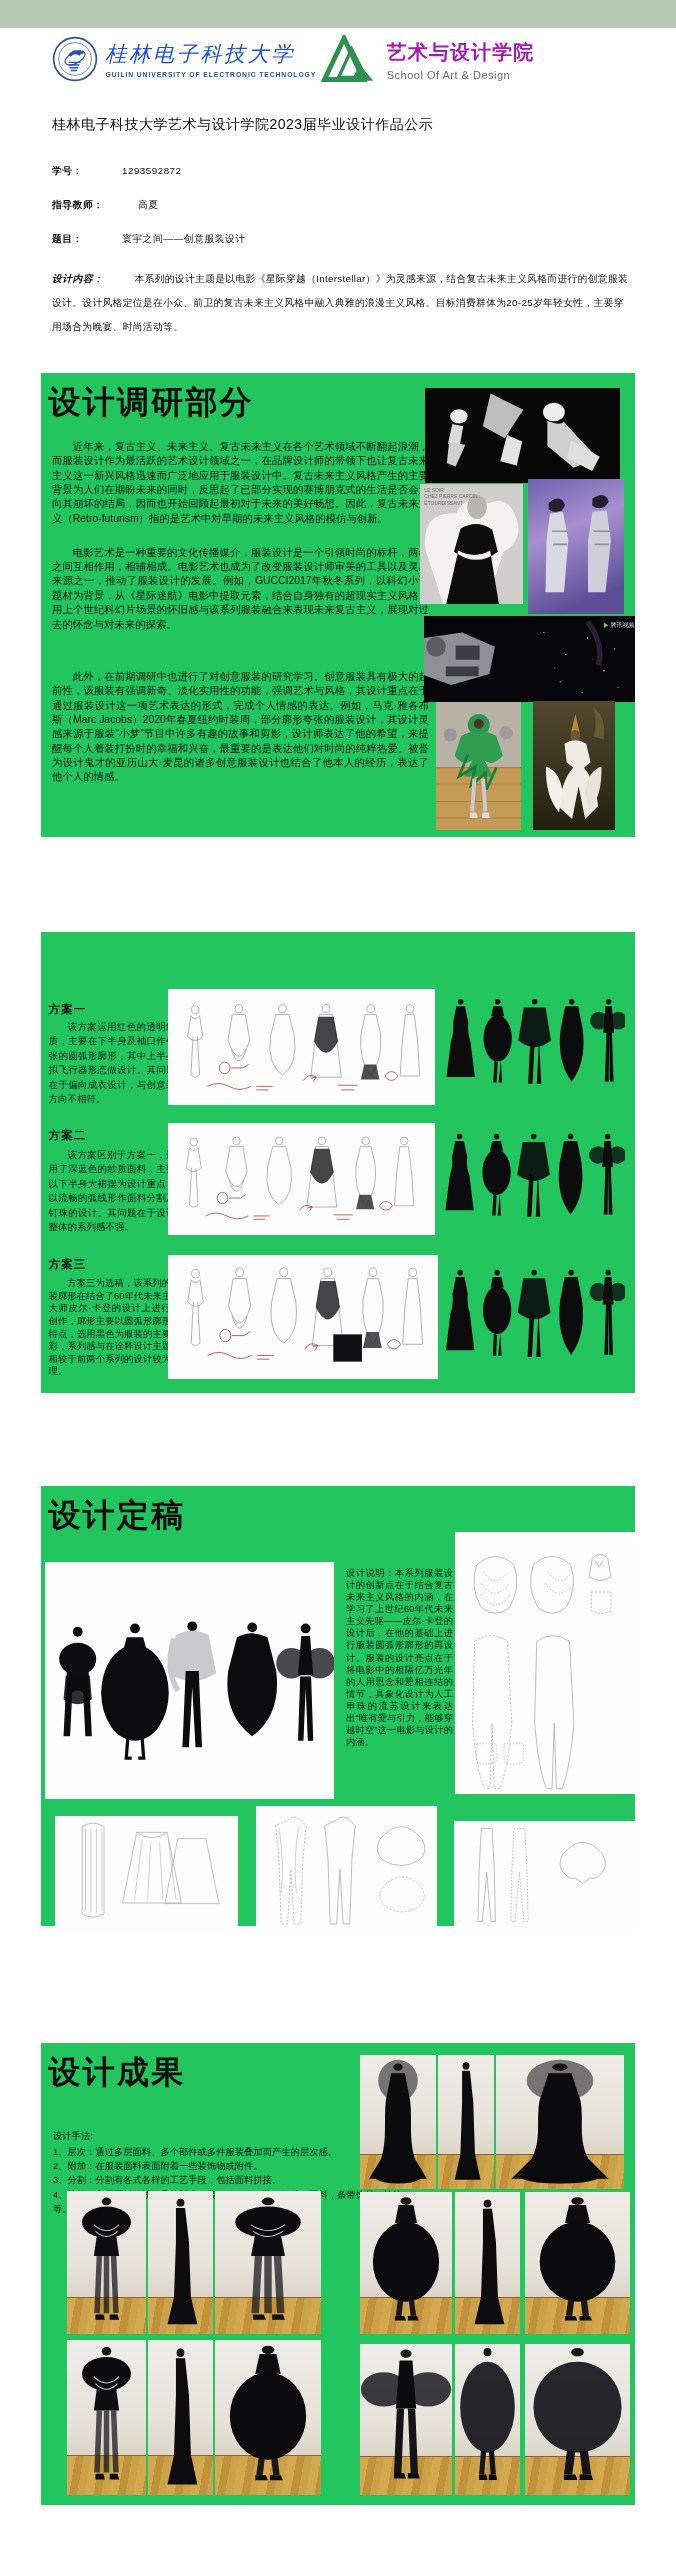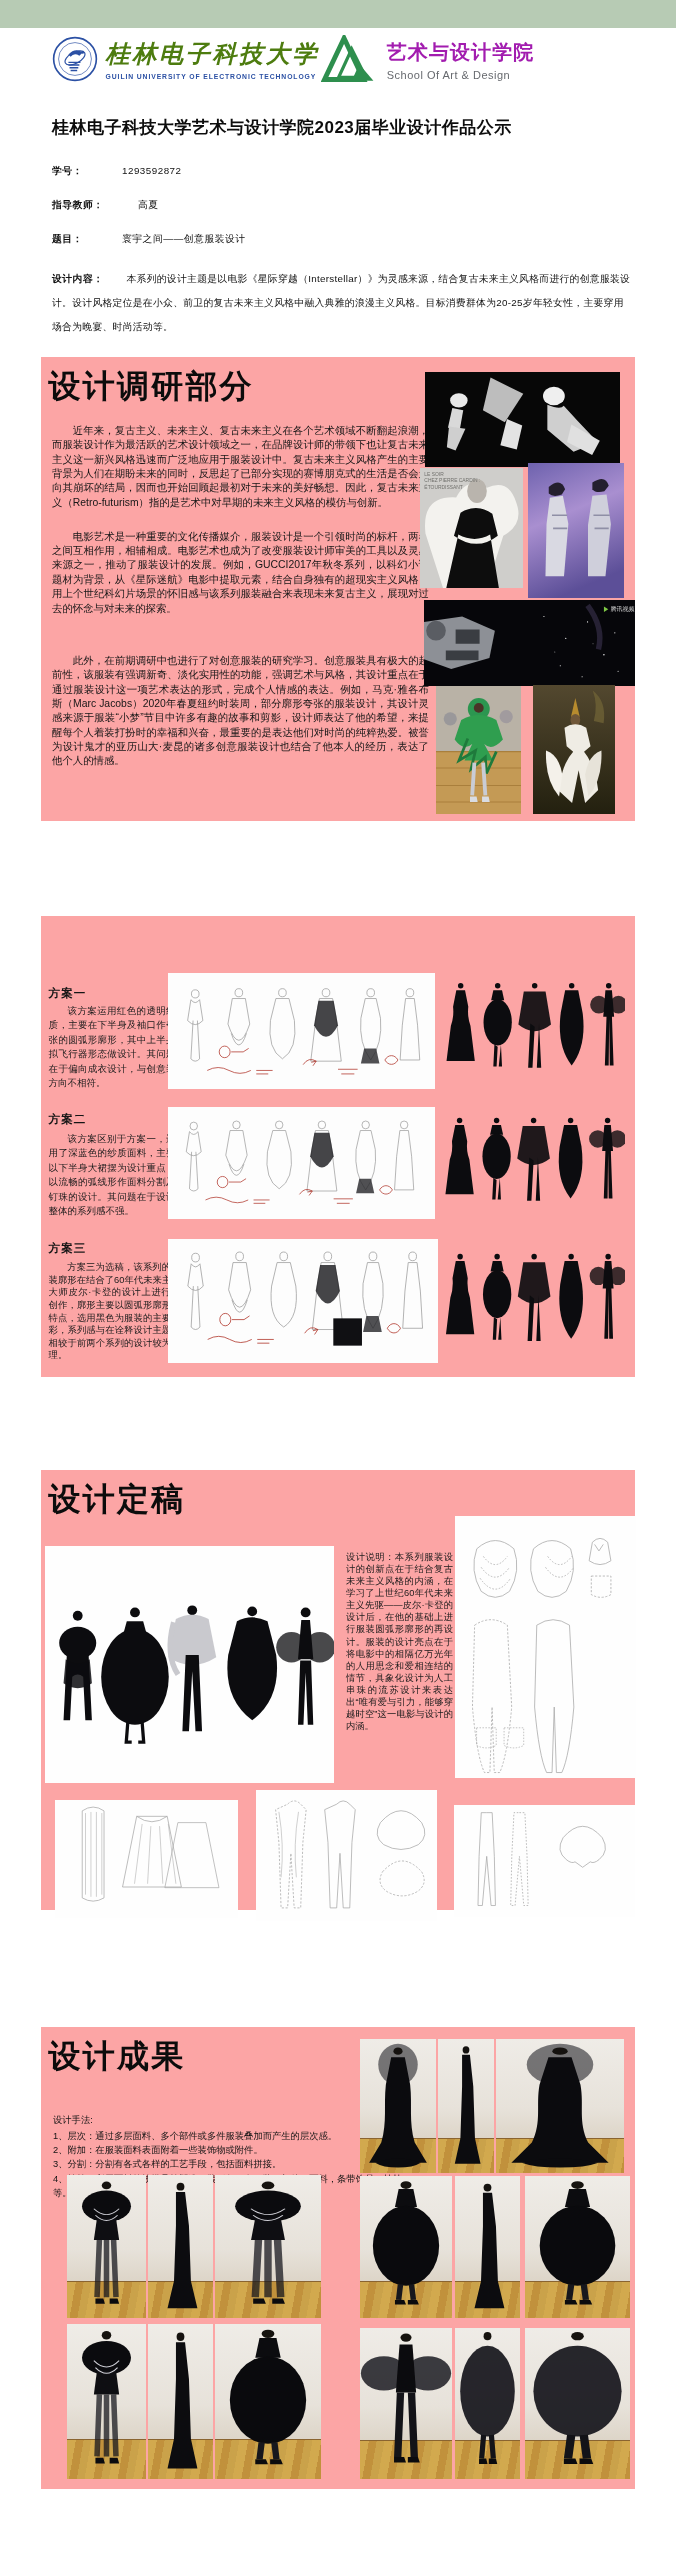--- a/index.html
+++ b/index.html
@@ -5,41 +5,41 @@
   * { margin:0; padding:0; box-sizing:border-box; }
   body { font-family:"Liberation Sans","DejaVu Sans",sans-serif; background:#fff; color:#1a1a1a; }
   .page { position:relative; width:676px; height:2576px; background:#fff; margin:0 auto; overflow:hidden; }
 
   .greenbar { position:absolute; left:0; top:0; width:676px; height:28px; background:#b7cbb4; }
 
   
   .uni-logo { position:absolute; left:52px; top:36px; display:flex; align-items:center; }
   .uni-emblem { width:46px; height:46px; }
   .uni-names { margin-left:7.6px; }
-  .uni-cn { font-size:24px; font-weight:bold; color:#4d7c0f; letter-spacing:2.7px; font-style:italic; }
+  .uni-cn { font-size:21px; font-weight:normal; color:#1d4ed8; letter-spacing:2.7px; font-style:italic; }
   .uni-en { font-size:6.8px; font-weight:bold; color:#2b50a4; letter-spacing:0.9px; margin-top:3.3px; }
   .col-logo { position:absolute; left:321px; top:35px; display:flex; align-items:center; }
   .col-mark { width:57px; height:50px; }
   .col-names { margin-left:8.7px; }
   .col-cn { font-size:20px; font-weight:bold; color:#a21caf; letter-spacing:1.1px; }
   .col-en { font-size:11px; color:#66696e; margin-top:2.2px; letter-spacing:0.5px; }
 
-  .main-title { position:absolute; left:52px; top:116px; width:600px; font-size:17px; font-weight:700; color:#0d0d0d; letter-spacing:0.5px; }
+  .main-title { position:absolute; left:52px; top:116px; width:600px; font-size:14px; font-weight:400; color:#0d0d0d; letter-spacing:0.5px; }
 
   
   .info { position:absolute; left:52px; top:165px; width:579px; font-size:9.8px; color:#111; }
   .info-row { display:flex; margin-bottom:21px; }
   .info-label { font-weight:bold; width:70px; flex:0 0 auto; letter-spacing:0.5px; }
   .info-label.wide { width:86px; }
   .info-value { letter-spacing:0.5px; }
   .info-content { line-height:2.45; letter-spacing:0.3px; }
-  .info-content b { font-weight:bold; margin-right:23px; letter-spacing:0.5px; }
-
-  
-  .section { position:absolute; left:41px; width:594px; background:#fca5a5; }
+  .info-content b { font-weight:bold; margin-right:31px; letter-spacing:0.5px;font-style:italic; }
+
+  
+  .section { position:absolute; left:41px; width:594px; background:#22c55e;margin-top:16px; }
   .s-title { position:absolute; left:7.6px; top:7.6px; font-size:32px; font-weight:900; color:#0c0c0c; letter-spacing:2.2px; font-family:"Liberation Sans","DejaVu Sans",sans-serif; }
 
   
   #research { top:357px; height:464px; }
   .res-col { position:absolute; left:11px; top:67px; width:377px; font-size:10.4px; line-height:1.38; color:#161616; text-align:justify; }
   .res-col p { text-indent:2em; }
   .res-p2 { margin-top:19.6px; }
   .res-p3 { margin-top:38px; }
   .photo-abs { position:absolute; overflow:hidden; }
   .photo-abs svg { display:block; width:100%; height:100%; }

